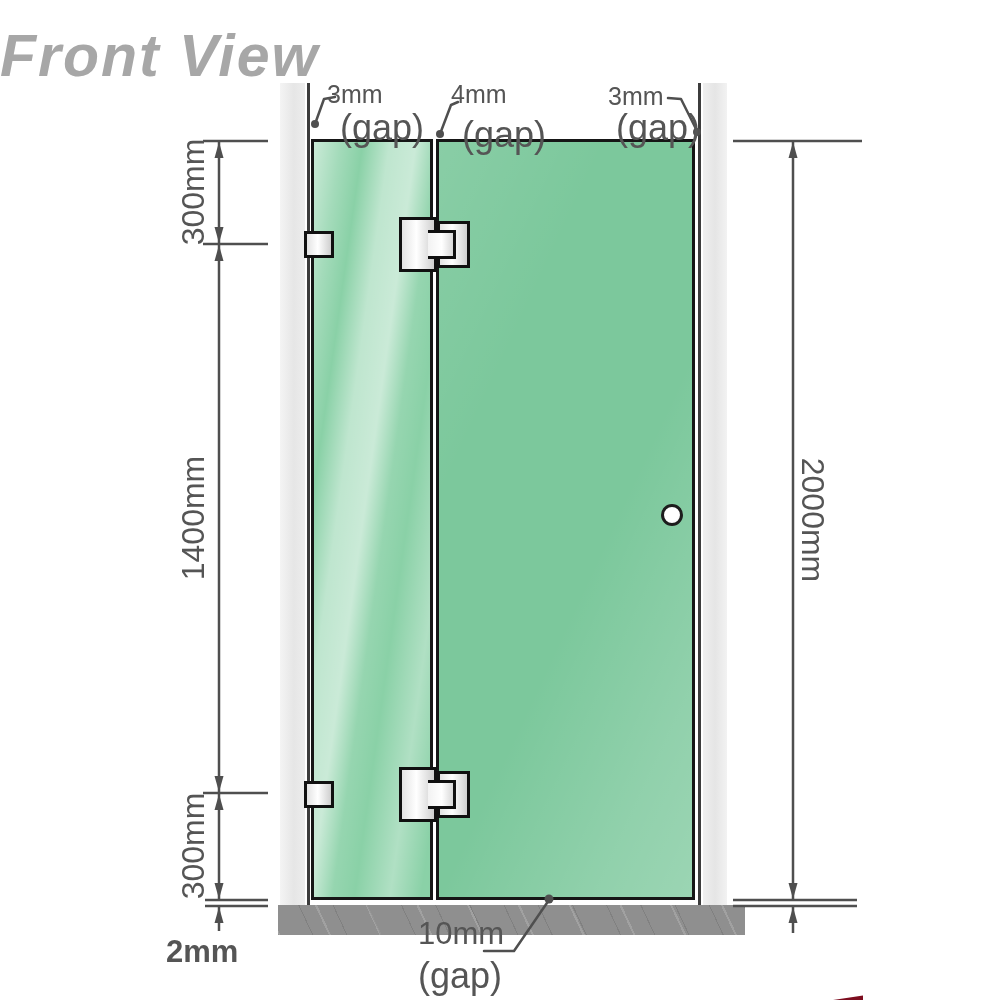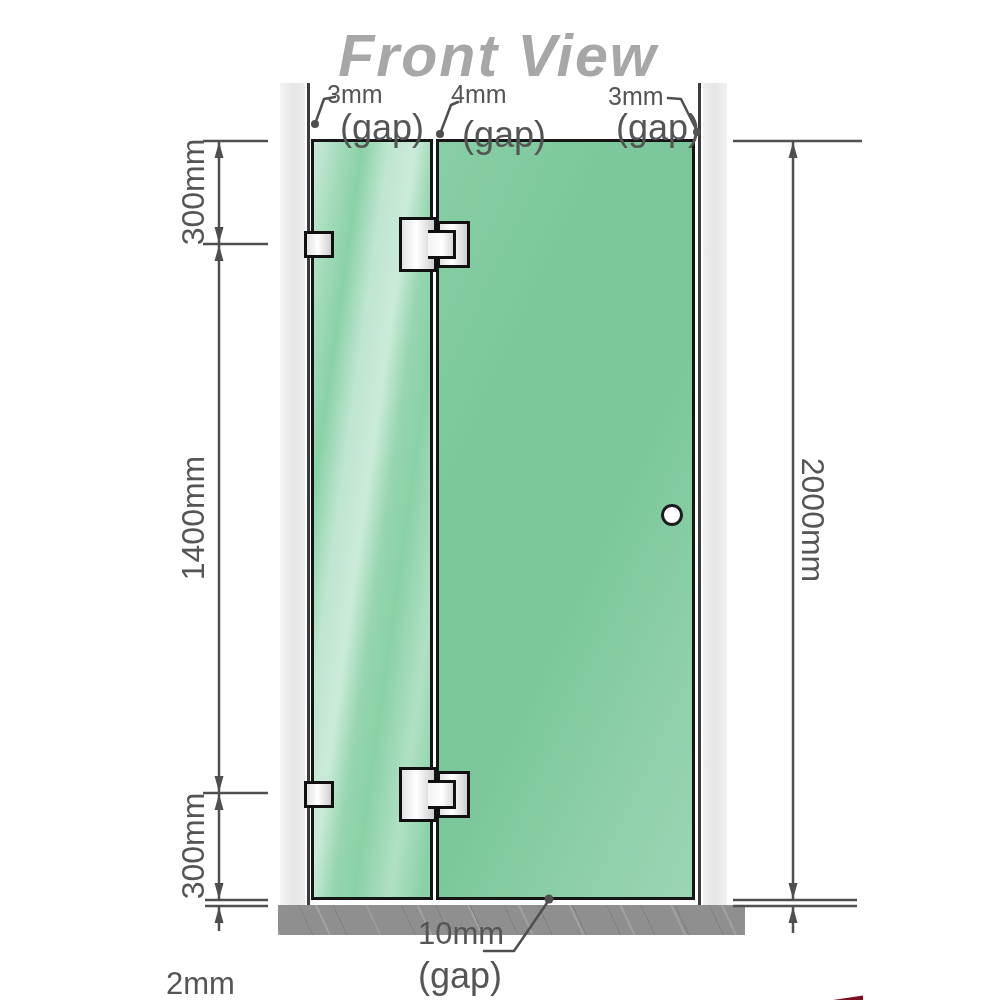--- a/index.html
+++ b/index.html
@@ -13,21 +13,21 @@
     --outline:#161616;
   }
   html,body{margin:0;padding:0;background:#ffffff;}
   #stage{
     position:relative;width:1000px;height:1000px;background:#ffffff;overflow:hidden;
     font-family:"Liberation Sans","DejaVu Sans",sans-serif;
   }
   .abs{position:absolute;}
   
   .title{
-    left:0;top:22px;width:996px;text-align:center;
+    left:0;top:22px;width:996px;
     font-size:59px;font-weight:bold;font-style:italic;letter-spacing:2px;
     color:var(--title-gray);
   }
   
   .wall{top:83px;height:822px;background:linear-gradient(to right,#f4f4f4 0%,#e6e6e6 55%,#ededed 100%);}
   .wall.left{left:280px;width:25px;}
   .wall.right{left:703px;width:24px;background:linear-gradient(to right,#efefef 0%,#e5e5e5 50%,#f2f2f2 100%);}
   .wall-line{top:83px;height:822px;width:3px;background:#3c3c3c;}
   .wall-line.left{left:307px;}
   .wall-line.right{left:698px;}
@@ -173,18 +173,18 @@
   <div class="abs dim gapword" style="left:462px;top:117px;">(gap)</div>
 
   <div class="abs dim gapval" style="left:608px;top:84px;">3mm</div>
   <div class="abs dim gapword" style="left:616px;top:110px;">(gap)</div>
 
   <div class="abs dim vlabel" style="left:193px;top:192px;">300mm</div>
   <div class="abs dim vlabel" style="left:193px;top:518px;">1400mm</div>
   <div class="abs dim vlabel" style="left:193px;top:846px;">300mm</div>
   <div class="abs dim vlabel cw" style="left:813px;top:520px;">2000mm</div>
 
-  <div class="abs dim" style="left:166px;top:968px;">2mm</div>
+  <div class="abs dim" style="left:166px;top:936px;font-weight:bold;">2mm</div>
   <div class="abs dim" style="left:418px;top:918px;">10mm</div>
   <div class="abs dim gapword" style="left:418px;top:958px;">(gap)</div>
 
   <div class="abs logo-sliver"></div>
 </div>
 
 </body></html>

